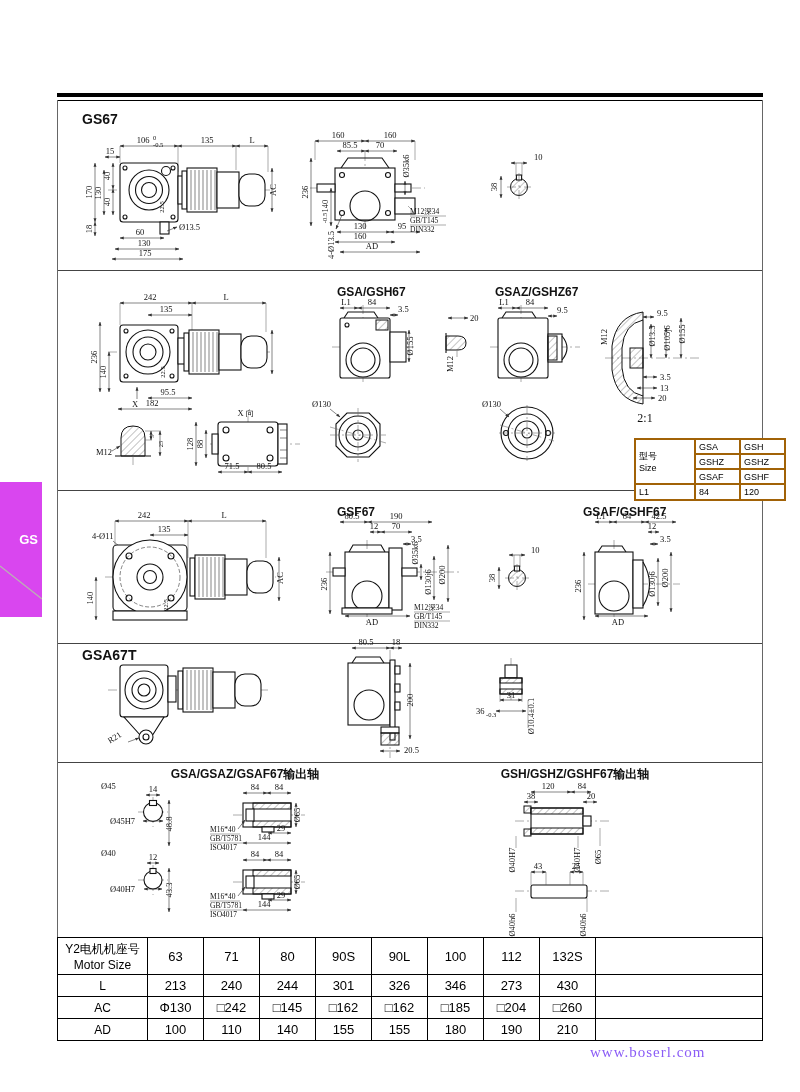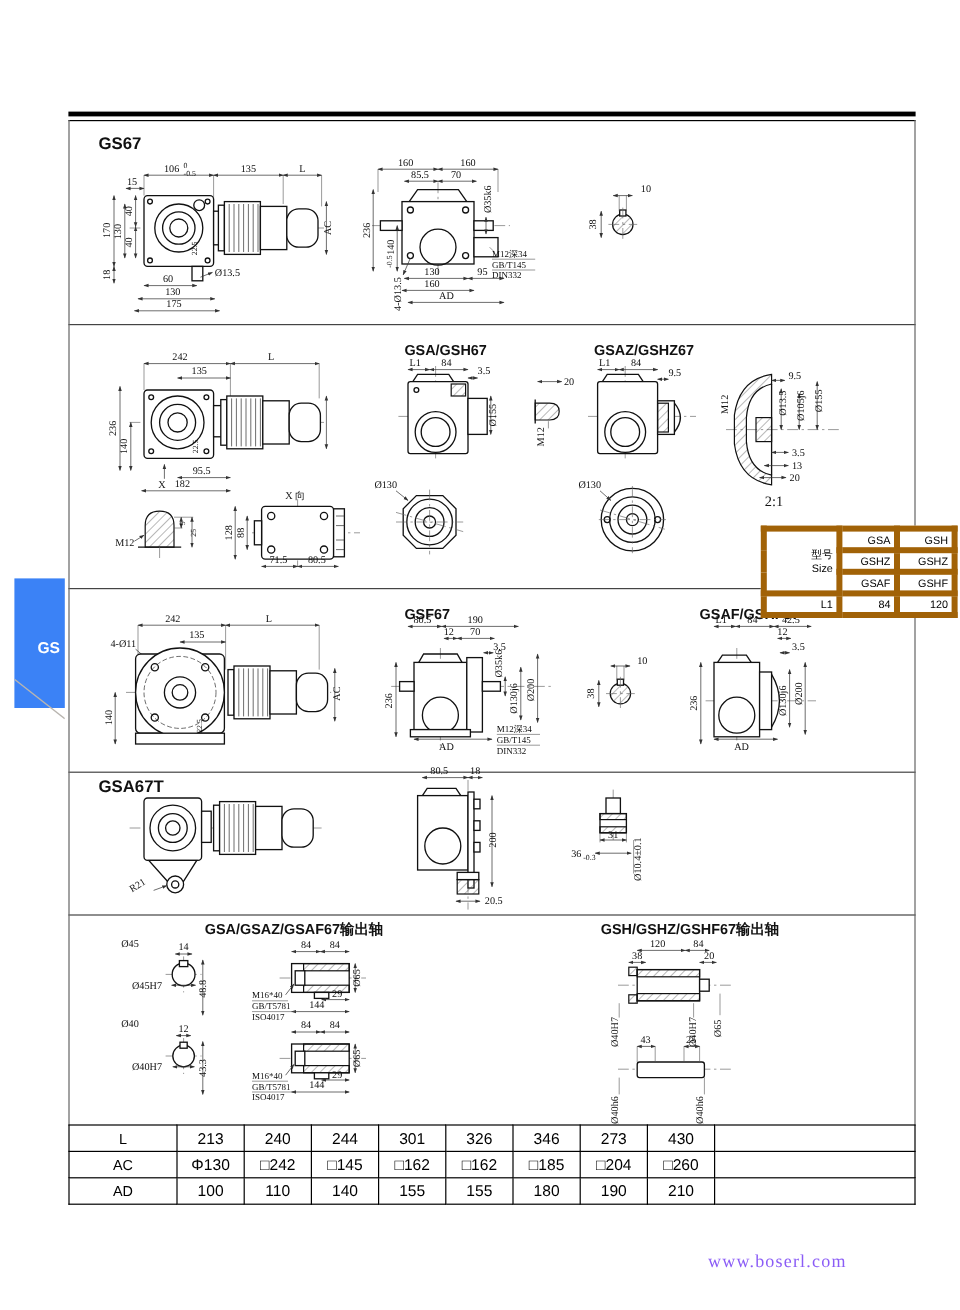--- a/index.html
+++ b/index.html
@@ -1,21 +1,21 @@
 <!DOCTYPE html>
 <html><head>
 <meta charset="utf-8">
 <style>
   html,body{margin:0;padding:0;background:#fff}
   #page{position:relative;width:800px;height:1092px;background:#fff;font-family:"Liberation Sans",sans-serif;overflow:hidden}
   .r1{position:absolute;left:57px;top:93px;width:706px;height:4px;background:#000}
   .r2{position:absolute;left:57px;top:100px;width:706px;height:1px;background:#000}
   .hl{position:absolute;left:57px;width:706px;height:1px;background:#444}
   .vl{position:absolute;top:100px;width:1px;height:837px;background:#666}
-  #tab{position:absolute;left:12px;top:482px;width:42px;height:108px;background:#3b82f6}
+  #tab{position:absolute;left:0;top:482px;width:42px;height:135px;background:#d946ef}
   #tab .gs{position:absolute;right:4px;top:50px;color:#fff;font:bold 13px "Liberation Sans",sans-serif}
   #foot{position:absolute;left:590px;top:1044px;font:15px "Liberation Serif",serif;color:#8b5cf6;letter-spacing:1px}
   svg{position:absolute;left:0;top:0}
   svg text{fill:#111}
   .dt{font:8.5px "Liberation Serif",serif}
   .sm{font:6.5px "Liberation Serif",serif}
   .t7{font:7.5px "Liberation Serif",serif}
   .ttl{font:bold 14px "Liberation Sans",sans-serif}
   .ttl2{font:bold 12px "Liberation Sans",sans-serif}
   .cap{font:12px "Liberation Serif",serif}
@@ -23,21 +23,21 @@
   .o{fill:#fff;stroke:#111;stroke-width:1.1}
   .on{fill:none;stroke:#111;stroke-width:1.1}
   .th{fill:none;stroke:#333;stroke-width:.6}
   .dim{stroke:#333;stroke-width:.6;marker-start:url(#ar);marker-end:url(#ar)}
   .dim1{stroke:#333;stroke-width:.6;marker-end:url(#ar)}
   .ext{stroke:#555;stroke-width:.5}
   .cl{stroke:#666;stroke-width:.55;stroke-dasharray:9 3 2 3;fill:none}
   .ht{fill:url(#h);stroke:#111;stroke-width:1}
   table{border-collapse:collapse;background:#fff}
   #sizetbl{position:absolute;left:634px;top:438px}
-  #sizetbl td{border:5px solid #a16207;font:9px "Liberation Sans",sans-serif;text-align:right;padding:0 3px;height:13px}
+  #sizetbl td{border:2px solid #a16207;font:9px "Liberation Sans",sans-serif;text-align:left;padding:0 3px;height:13px}
   #mtbl{position:absolute;left:57px;top:937px;width:706px;table-layout:fixed}
   #mtbl td{border:1px solid #000;font:13px "Liberation Sans",sans-serif;text-align:center;height:21px;padding:0}
   #mtbl tr.hd td{height:36px}
   #mtbl td.lab{font:12px "Liberation Sans",sans-serif}
 </style>
 </head>
 <body>
 
 <div id="page">
   <div class="r1"></div>
@@ -651,20 +651,35 @@
   </tbody>
     </table>
 
   <table id="mtbl">
     <colgroup>
       <col style="width:90px">
         <col span="8" style="width:56px">
         <col>
     </colgroup>
     <tbody>
+        <tr class="hd">
+      <td class="lab">
+        <span>Y2电机机座号</span><br>
+        <span>Motor Size</span>
+      </td>
+      <td>63</td>
+      <td>71</td>
+      <td>80</td>
+      <td>90S</td>
+      <td>90L</td>
+      <td>100</td>
+      <td>112</td>
+      <td>132S</td>
+      <td></td>
+    </tr>
     <tr>
       <td class="lab">L</td>
       <td>213</td>
       <td>240</td>
       <td>244</td>
       <td>301</td>
       <td>326</td>
       <td>346</td>
       <td>273</td>
       <td>430</td>

